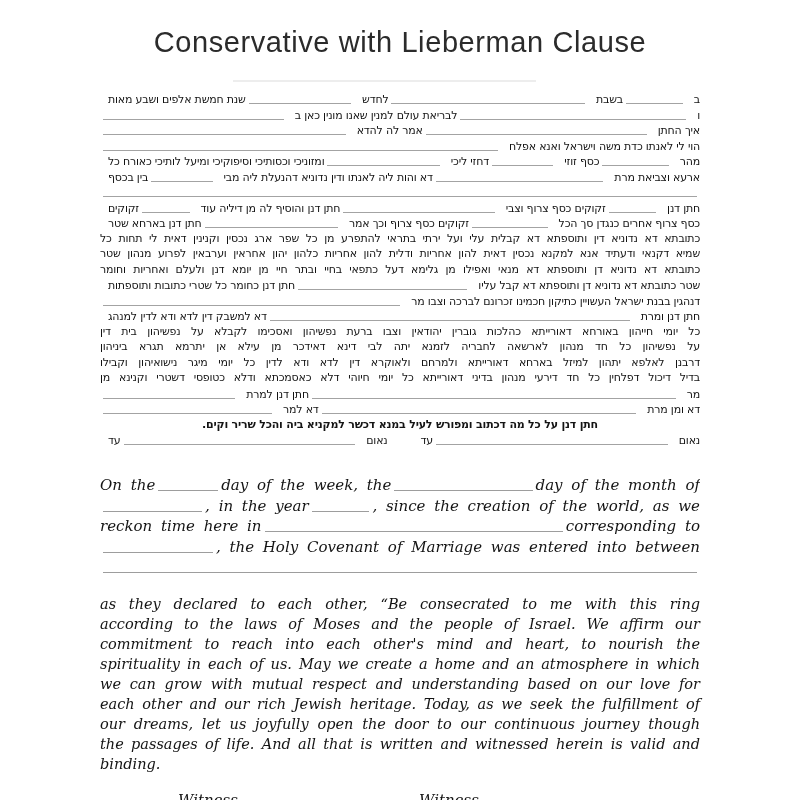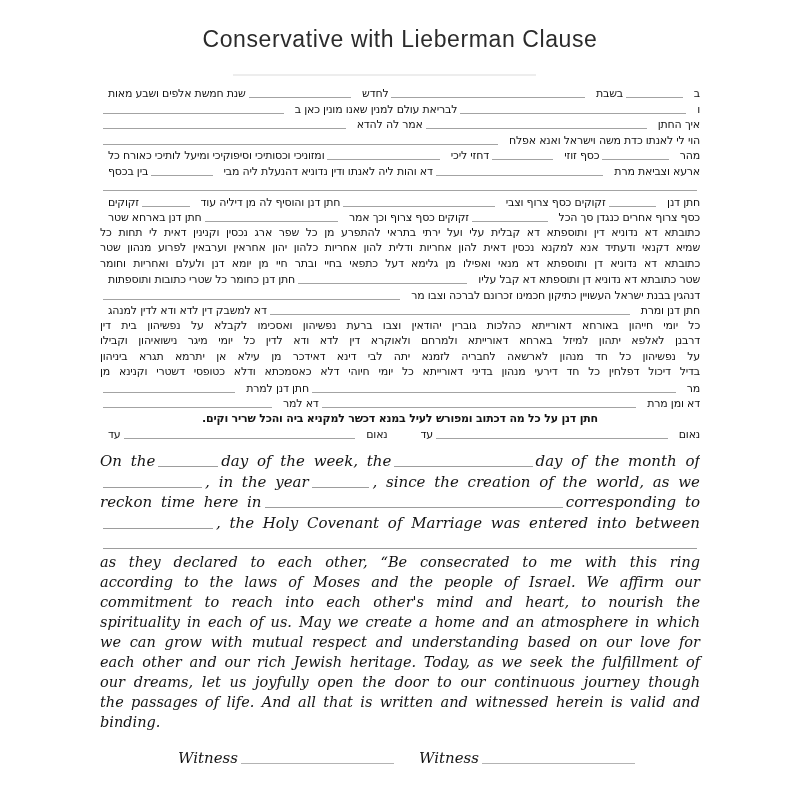--- a/index.html
+++ b/index.html
@@ -1,42 +1,42 @@
 <!DOCTYPE html>
 <html><head>
 <meta charset="utf-8">
 <style>
   html,body{margin:0;padding:0;background:#ffffff;}
   body{width:800px;height:800px;overflow:hidden;font-family:"Liberation Sans",sans-serif;color:#1c1c1c;}
   .page{padding:0 100px;box-sizing:border-box;width:800px;}
 
-  .title{text-align:center;font-size:23px;font-weight:400;letter-spacing:0.6px;color:#2b2b2b;margin:26px 0 0 0;font-family:"Liberation Sans",sans-serif;}
+  .title{text-align:center;font-size:29px;font-weight:400;letter-spacing:0.6px;color:#2b2b2b;margin:26px 0 0 0;font-family:"Liberation Sans",sans-serif;}
   .title-divider{border-top:2px solid #ededed;width:303px;margin:21px 0 0 133px;height:0;}
 
   
   .flexline{display:flex;align-items:flex-end;}
   .seg{white-space:nowrap;flex-shrink:0;}
   .blank{flex-grow:1;flex-shrink:1;flex-basis:0;min-width:6px;border-bottom:1px solid #a3a3a3;margin:0 3px 2.5px 3px;height:0;}
   .gap{flex-shrink:0;height:0;}
 
   
   .hebrew{margin-top:9px;direction:rtl;font-family:"DejaVu Sans",sans-serif;font-size:11px;letter-spacing:-0.2px;color:#141414;}
   .hebrew .line{height:15.5px;overflow:hidden;}
   .hebrew .seg{line-height:13.5px;margin-left:8px;}
   .hebrew .textline{text-align:justify;text-align-last:justify;line-height:15.5px;}
   .hebrew .textline.center{text-align:center;text-align-last:center;font-weight:bold;}
 
   
-  .engform{margin-top:8px;direction:ltr;font-family:"DejaVu Serif",serif;font-style:italic;font-size:15px;word-spacing:4px;color:#141414;}
+  .engform{margin-top:26px;direction:ltr;font-family:"DejaVu Serif",serif;font-style:italic;font-size:15px;word-spacing:4px;color:#141414;}
   .engform .line{height:20.5px;overflow:hidden;}
   .engform .seg{line-height:17px;}
   .engform .blank{margin-bottom:3px;border-bottom-color:#9d9d9d;}
 
   
-  .paragraph{margin-top:0;font-family:"DejaVu Serif",serif;font-style:italic;font-size:14.5px;line-height:20px;text-align:justify;word-spacing:2px;color:#141414;}
+  .paragraph{margin-top:18px;font-family:"DejaVu Serif",serif;font-style:italic;font-size:14.5px;line-height:20px;text-align:justify;word-spacing:2px;color:#141414;}
 
   
   .sigs{margin-top:12px;font-family:"DejaVu Serif",serif;font-style:italic;font-size:15px;color:#141414;}
   .sigs-main{width:460px;margin-left:78px;}
   .sigs .line{height:23px;overflow:hidden;}
   .sigs .blank{border-bottom-color:#b3b3b3;margin-bottom:3px;}
 </style>
 </head>
 <body>
 
@@ -118,22 +118,22 @@
       <div class="line flexline">
         <span class="seg">דנהגין בבנת ישראל העשויין כתיקון חכמינו זכרונם לברכה וצבו מר</span>
         <span class="blank" style="flex-grow: 170;"></span>
       </div>
       <div class="line flexline">
         <span class="seg">חתן דנן ומרת</span>
         <span class="blank" style="flex-grow: 260;"></span>
         <span class="seg">דא למשבק דין לדא ודא לדין למנהג</span>
       </div>
       <div class="line textline">כל יומי חייהון באורחא דאורייתא כהלכות גוברין יהודאין וצבו ברעת נפשיהון ואסכימו לקבלא על נפשיהון בית דין</div>
+      <div class="line textline">על נפשיהון כל חד מנהון לארשאה לחבריה לזמנא יתה לבי דינא דאידכר מן עילא אן יתרמא תגרא ביניהון</div>
       <div class="line textline">דרבנן לאלפא יתהון למיזל בארחא דאורייתא ולמרחם ולאוקרא דין לדא ודא לדין כל יומי מיגר נישואיהון וקבילו</div>
-      <div class="line textline">על נפשיהון כל חד מנהון לארשאה לחבריה לזמנא יתה לבי דינא דאידכר מן עילא אן יתרמא תגרא ביניהון</div>
       <div class="line textline">בדיל דיכול דפלחין כל חד דירעי מנהון בדיני דאורייתא כל יומי חיוהי דלא כאסמכתא ודלא כטופסי דשטרי וקנינא מן</div>
       <div class="line flexline">
         <span class="seg">מר</span>
         <span class="blank" style="flex-grow: 330;"></span>
         <span class="seg">חתן דנן למרת</span>
         <span class="blank" style="flex-grow: 120;"></span>
       </div>
       <div class="line flexline">
         <span class="seg">דא ומן מרת</span>
         <span class="blank" style="flex-grow: 270;"></span>

